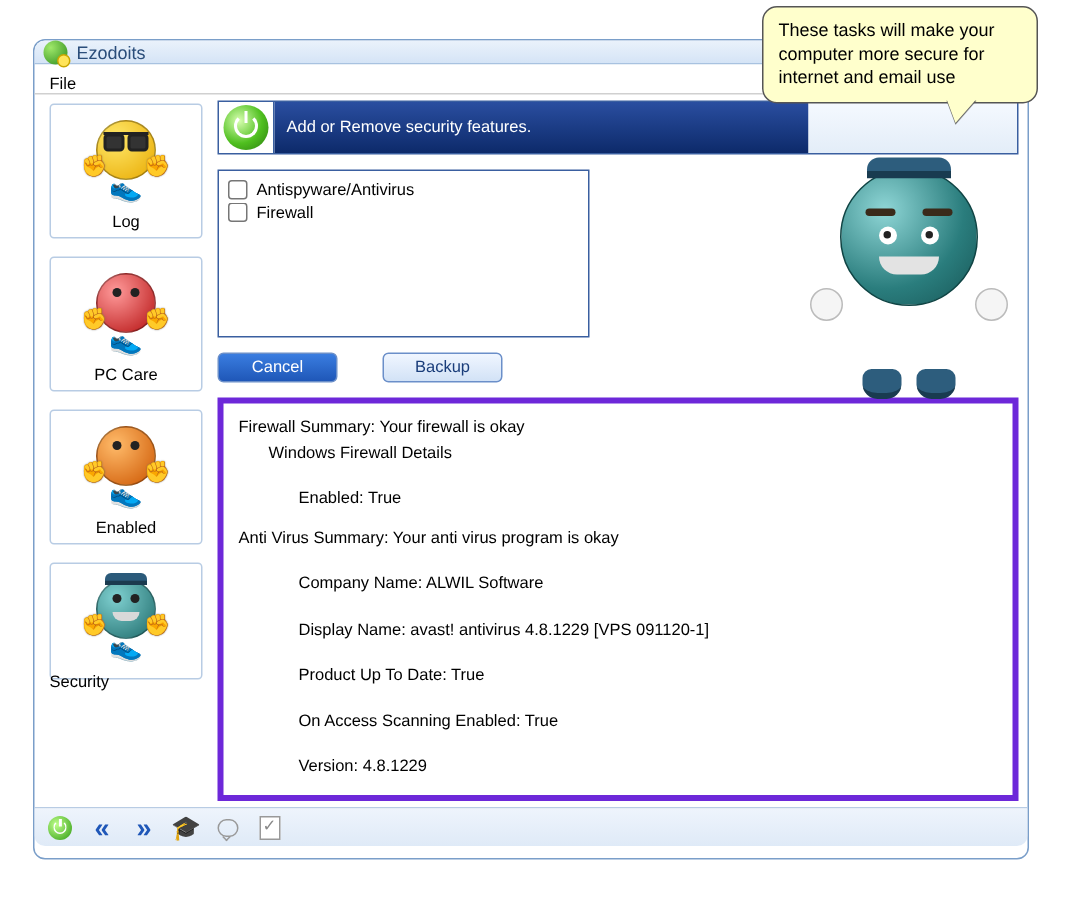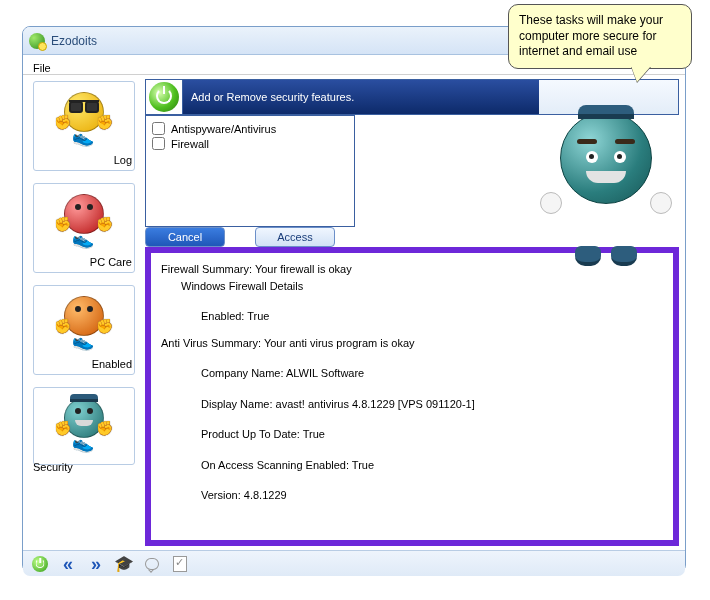--- a/index.html
+++ b/index.html
@@ -16,21 +16,21 @@
   }
   .window {
     position: absolute;
     left: 22px; top: 26px;
     width: 664px; height: 547px;
     border: 1px solid #7a9ec9;
     border-radius: 8px;
     background: #fff;
   }
   .titlebar {
-    height: 28px;
+    height: 16px;
     background: linear-gradient(#eaf2fb, #d5e4f6);
     border-bottom: 1px solid #a8c2e0;
     border-radius: 7px 7px 0 0;
     display: flex;
     align-items: center;
     padding: 0 6px;
     color: #2a4d7a;
     font-size: 12px;
   }
   .titlebar .ticon {
@@ -86,28 +86,29 @@
   .head.orange { background: radial-gradient(circle at 32% 30%, #ffbb6a, #cc5500); }
   .head.teal   { background: radial-gradient(circle at 32% 30%, #7fd0d0, #1e6a6a); }
   .avatar .eyes { position:absolute; top:10px; left:50%; transform:translateX(-50%); display:flex; gap:6px; }
   .avatar .eyes b { width:6px;height:6px;border-radius:50%;background:#222;display:block; }
   .avatar .glasses { position:absolute; top:8px; left:50%; transform:translateX(-50%); width:30px; height:10px; border-top:2px solid #222; }
   .avatar .glasses::before, .avatar .glasses::after { content:"";position:absolute;top:-1px;width:10px;height:8px;border:2px solid #222;border-radius:3px;background:#333; }
   .avatar .glasses::before { left:0; }
   .avatar .glasses::after { right:0; }
   .avatar .mustache { position:absolute; top:22px; left:50%; transform:translateX(-50%); width:18px;height:6px;border-radius:0 0 8px 8px;background:#d9d9d9; }
   .avatar .hat { position:absolute; top:-4px; left:50%; transform:translateX(-50%); width:28px;height:8px;background:#2b5a7a;border-radius:4px 4px 0 0;border-bottom:3px solid #1b3a4e;}
-  .card .label { color:#000;text-align:right; }
+  .card .label { color:#000; }
   .last-label { margin-top:-8px; }
 
   .main {
     flex: 1;
     padding: 4px 6px 4px 2px;
     display: flex;
     flex-direction: column;
+    gap: 10px;
   }
   .header-banner {
     display: flex;
     align-items: center;
     border: 1px solid #3a5fa0;
     height: 36px;
   }
   .power-icon {
     width: 30px; height: 30px; margin: 3px;
     border-radius: 50%;
@@ -130,21 +131,21 @@
     padding-left:8px;
     border-left:1px solid #3a5fa0;
   }
   .banner-tail {
     flex: 0.4; height:100%;
     background: linear-gradient(#f5f9ff, #e3edf8);
   }
 
   .checklist {
     border: 1px solid #3a5fa0;
-    width: 210px;
+    width: 248px;
     height: 112px;
     padding: 6px;
     background:#fff;
   }
   .check-row { display:flex; align-items:center; gap:6px; margin-bottom:2px; color:#000;}
   .check-row input { margin:0; }
 
   .button-row { display:flex; gap:30px; margin-left: 0; }
   .btn {
     width: 80px; height: 20px;
@@ -155,21 +156,21 @@
     background: linear-gradient(#f0f6ff,#d2e2f6);
     color:#1a3d7a;
     cursor:pointer;
   }
   .btn.primary {
     background: linear-gradient(#3a7de0,#1f57b8);
     color:#fff;
   }
 
   .summary {
-    border: 6px solid #6d28d9;
+    border: 4px solid #6d28d9;
     flex:1;
     padding: 8px 10px;
     color:#000;
     line-height: 1.5;
     overflow:hidden;
   }
   .ind1 { padding-left: 20px; }
   .ind2 { padding-left: 40px; margin-top: 14px; }
 
   .bottombar {
@@ -335,21 +336,21 @@
           <span>Antispyware/Antivirus</span>
         </label>
         <label class="check-row">
           <input type="checkbox" style="">
           <span>Firewall</span>
         </label>
       </div>
 
       <div class="button-row">
         <div class="btn primary">Cancel</div>
-        <div class="btn">Access</div>
+        <div class="btn">Backup</div>
       </div>
 
       <div class="summary">
         <div>Firewall Summary: Your firewall is okay</div>
         <div class="ind1">Windows Firewall Details</div>
         <div class="ind2">Enabled: True</div>
         <div style="height:10px"></div>
         <div>Anti Virus Summary: Your anti virus program is okay</div>
         <div class="ind2">Company Name: ALWIL Software</div>
         <div class="ind2">Display Name: avast! antivirus 4.8.1229 [VPS 091120-1]</div>

